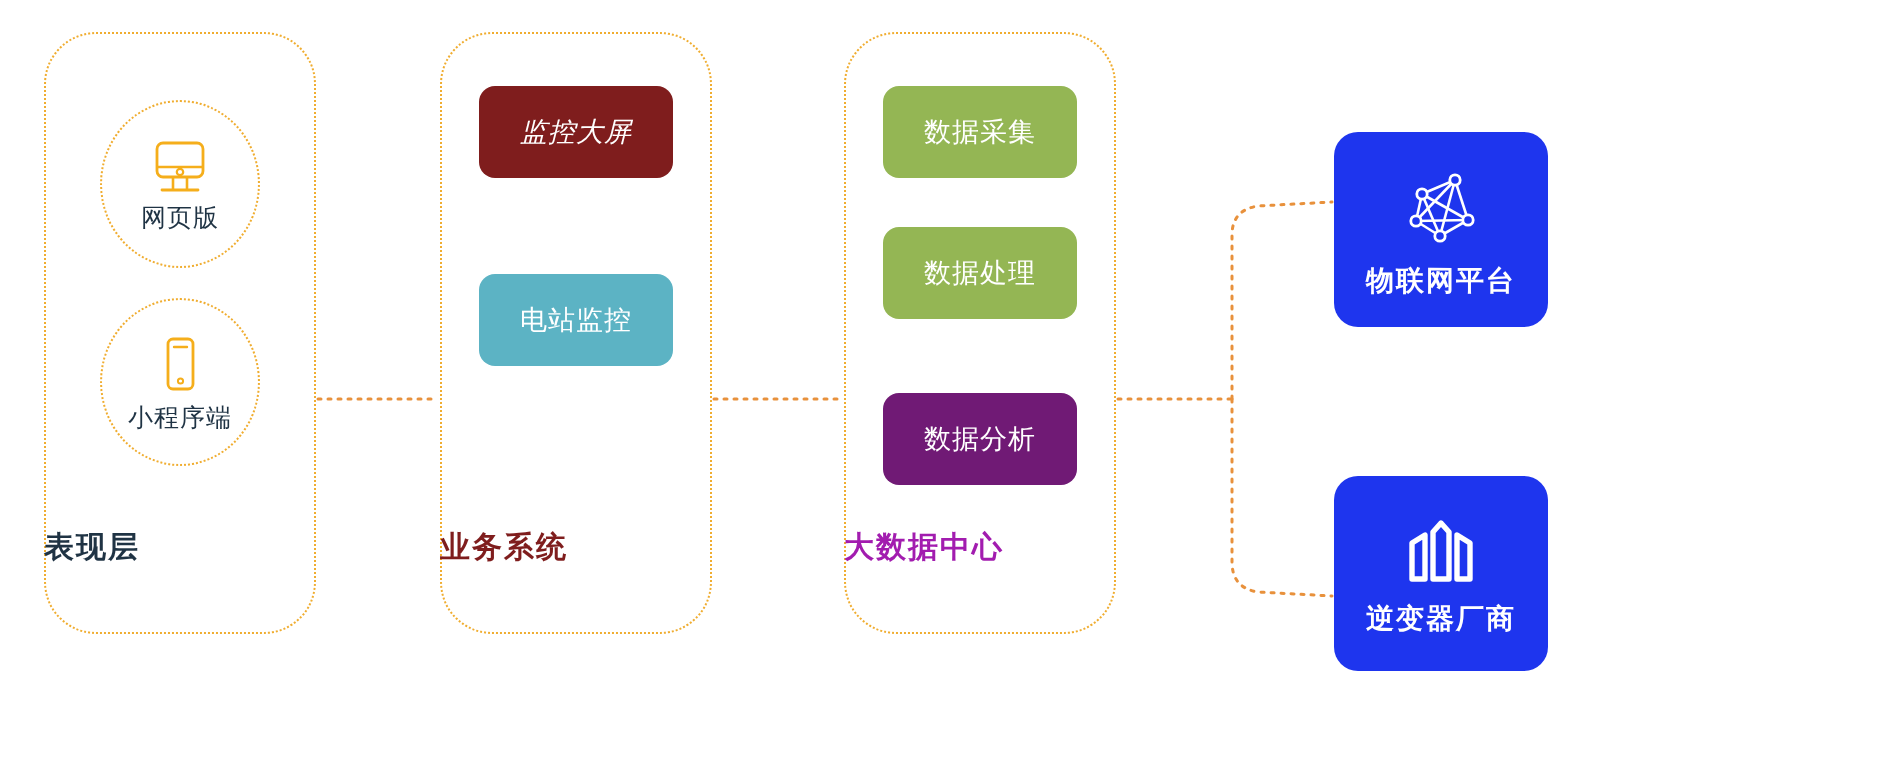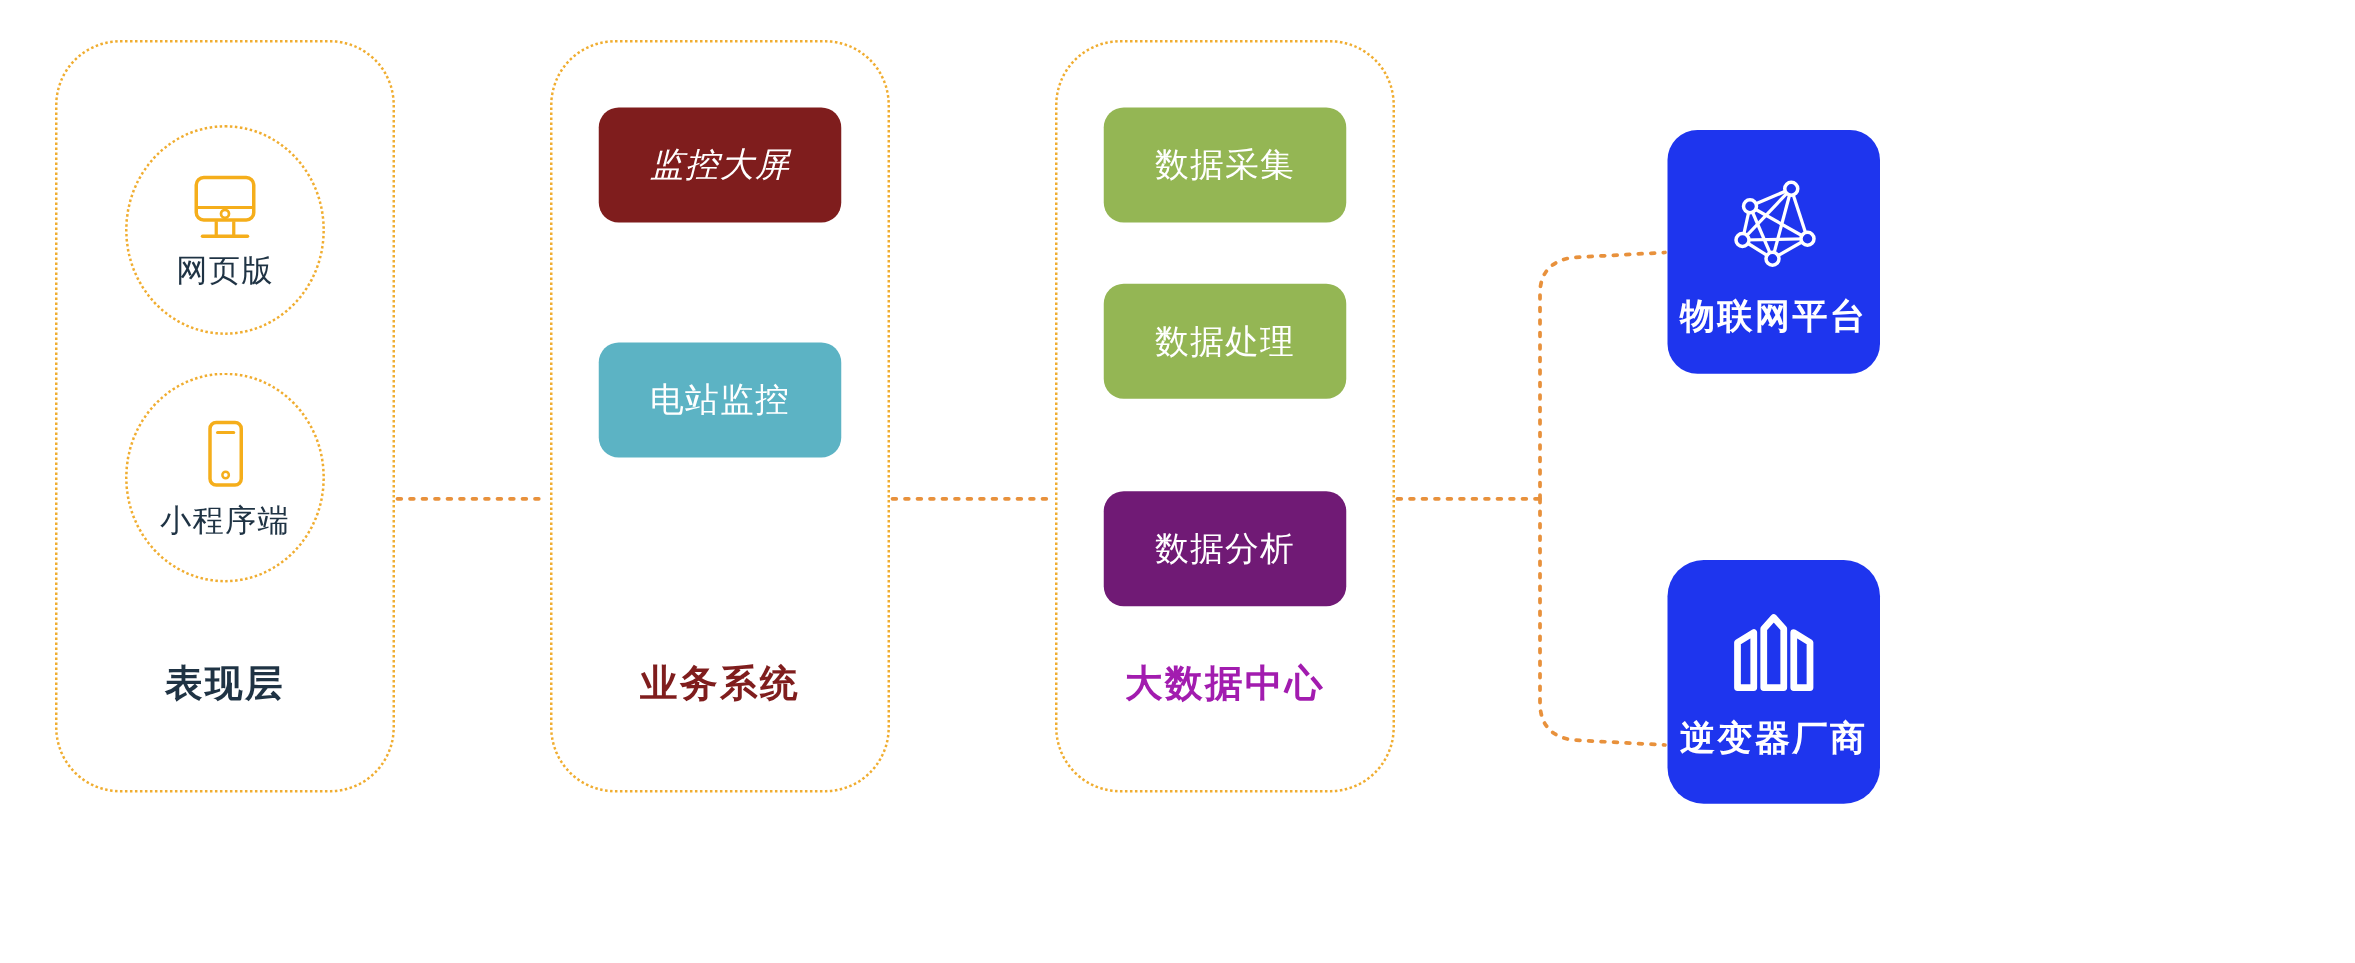--- a/index.html
+++ b/index.html
@@ -84,44 +84,45 @@
   .b2-3 { left: 479px; top: 367px; }
 
   .b3-1 { left: 883px; top: 86px;  }
   .b3-2 { left: 883px; top: 227px; }
   .b3-3 { left: 883px; top: 367px; }
 
   
   .column-caption {
     position: absolute;
     width: 272px;
-    text-align: center;
+    text-align: left;
     font-size: 30px;
     font-weight: bold;
     color: #1F3344;
     letter-spacing: 2px;
   }
   .cap1 { left: 44px;  top: 527px; }
   .cap2 { left: 440px; top: 527px; }
   .cap3 { left: 844px; top: 527px; }
 
   
   .ext-box {
     position: absolute;
-    width: 170px;
+    width: 214px;
     height: 195px;
     border-radius: 24px;
     display: flex;
     flex-direction: column;
     align-items: center;
     justify-content: center;
     box-sizing: border-box;
+    margin-top: 28px;
   }
   .ext-1 { left: 1334px; top: 104px; }
-  .ext-2 { left: 1334px; top: 448px; border-radius: 29px; }
+  .ext-2 { left: 1334px; top: 448px; }
 
   .ext-icon { display: block; margin-bottom: 12px; }
   .ext-label {
     font-size: 28px;
     font-weight: bold;
     color: #ffffff;
     letter-spacing: 2px;
     line-height: 1;
   }
 </style>

